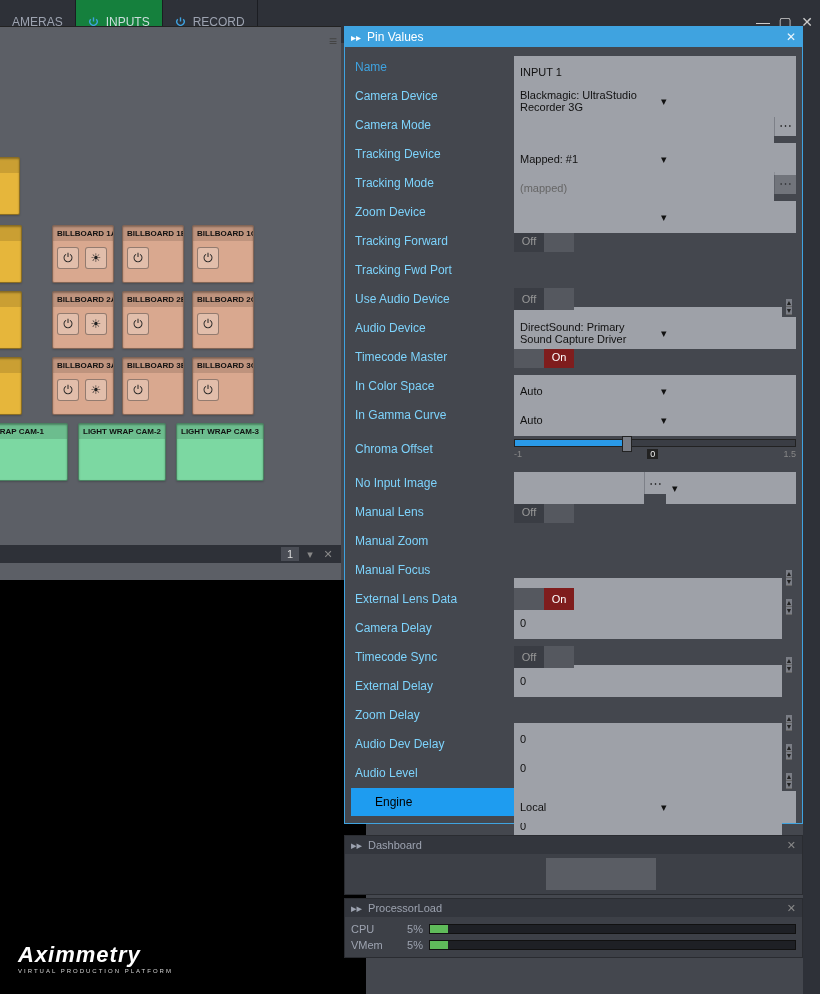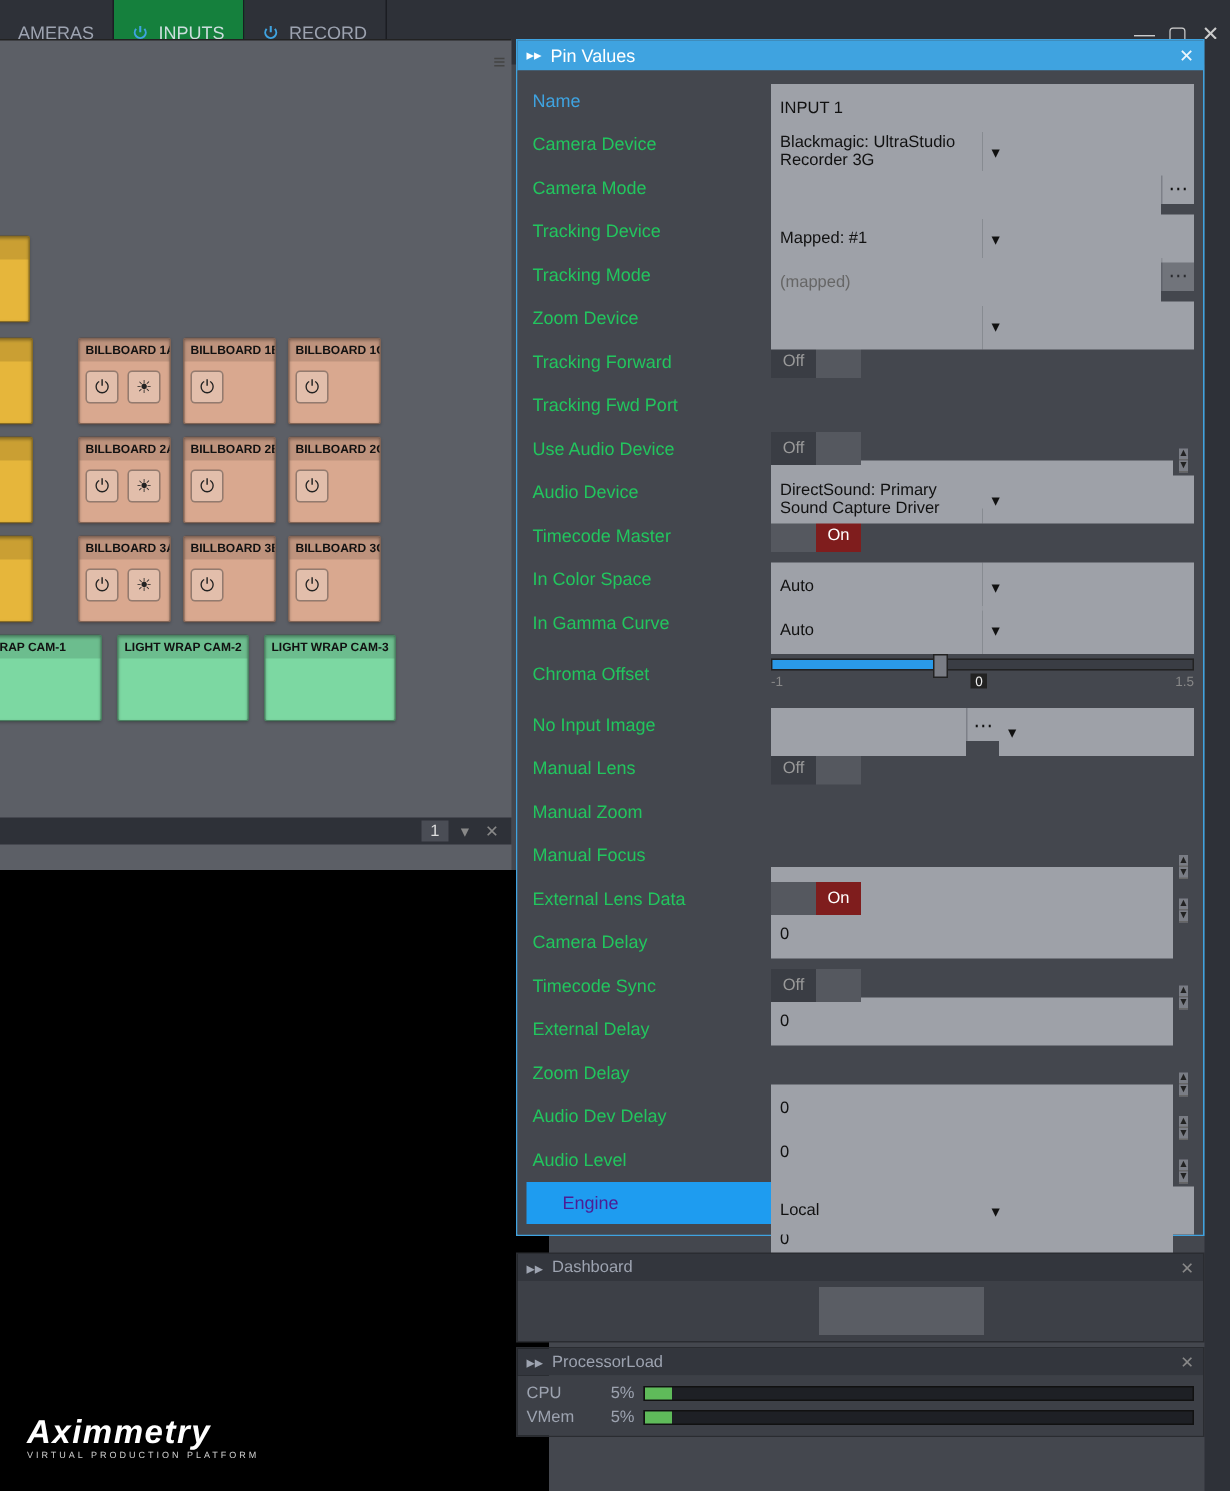--- a/index.html
+++ b/index.html
@@ -41,22 +41,22 @@
 .rightstrip { position:absolute; top:26px; right:0; width:17px; bottom:0; background:#2e3138; }
 
 
 .panel { position:absolute; top:26px; left:344px; width:459px; background:#44474e; border:1px solid #3fa3e0; }
 .panel-hdr { background:#3fa3e0; color:#fff; height:20px; display:flex; align-items:center; padding:0 6px; font-size:12px; gap:6px; }
 .panel-hdr .chev { font-size:10px; }
 .panel-hdr .x { margin-left:auto; font-size:12px; opacity:.9; cursor:pointer; }
 .panel-body { padding:6px 6px 6px 6px; background:#44474e; }
 
 .row { display:flex; align-items:center; height:28px; margin-bottom:1px; }
-.row .lab { width:163px; padding-left:4px; font-size:12px; color:#22c55e; }
-.row.sel .lab { background:#1e9cf0; color:#4c1d95; height:100%; display:flex; align-items:center;padding-left:24px; }
+.row .lab { width:163px; padding-left:4px; font-size:12px; color:#7dd3fc; }
+.row.sel .lab { background:#1e9cf0; color:#000000; height:100%; display:flex; align-items:center;padding-left:24px; }
 .row .ctl { flex:1; height:22px; display:flex; align-items:stretch; }
 
 .textin, .num, .dd { flex:1; background:#9ea1a8; color:#111; border:none; padding:16px 6px; font-size:11px; display:flex; align-items:center; }
 .dd { position:relative; }
 .dd .arr, .spin .btns { width:16px; background:#7a7d85; display:flex; align-items:center; justify-content:center; color:#222; font-size:9px; }
 .dd.disabled { color:#666; }
 .ellips { width:22px; background:#9ea1a8; display:flex; align-items:center; justify-content:center; font-size:13px; color:#111; border-left:1px solid #7d8088;}
 
 .spin { flex:1; display:flex;margin-top:48px; }
 .spin .num { flex:1; }

